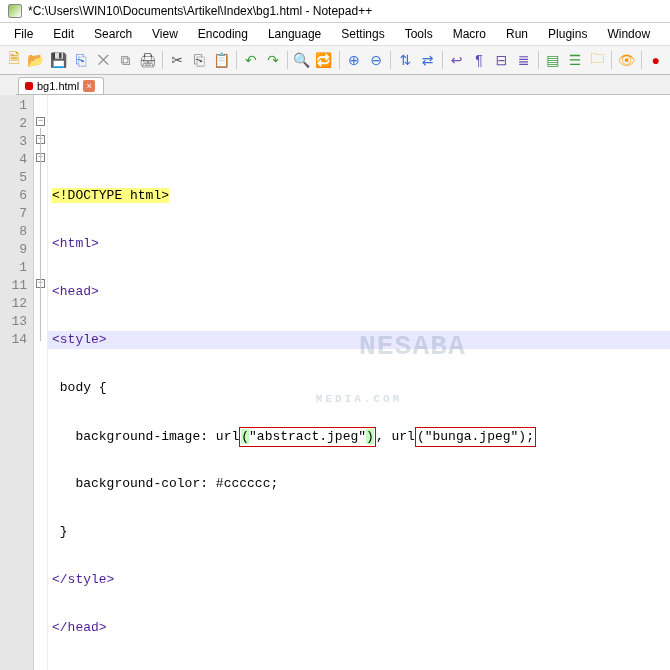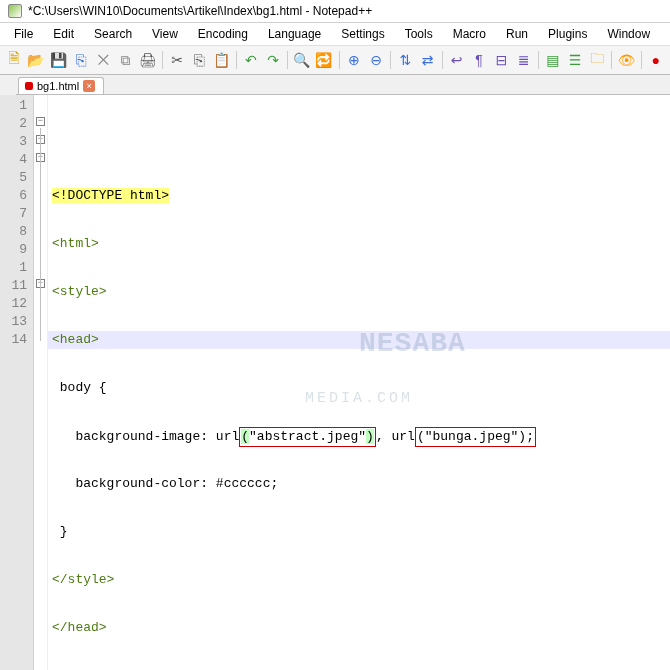--- a/index.html
+++ b/index.html
@@ -147,21 +147,21 @@
   }
   .code .line { height: 18px; line-height: 18px; position: relative; }
   .hl-current {
     background: #e8e8ff;
     position: absolute;
     left: 0; right: 0;
     height: 18px;
     z-index: 0;
   }
   .code .line > * { position: relative; z-index: 1; }
-  .tag { color: #4d7c0f; }
+  .tag { color: #4c1d95; }
   .decl { color: #000; background: #ffff80; }
   .plain { color: #000; }
   .paren-hl { background: #c0ffc0; }
   .redbox {
     border: 1.5px solid #c00;
     padding: 0 1px;
     display: inline-block;
   }
   .watermark {
     position: absolute;
@@ -170,22 +170,22 @@
     font-size: 28px;
     font-weight: 600;
     color: rgba(80,120,140,0.22);
     letter-spacing: 1px;
     text-align: center;
     pointer-events: none;
     z-index: 0;
   }
   .watermark small {
     display: block;
-    font-size: 15px;
-    font-weight: 400;
+    font-size: 11px;
+    font-weight: 700;
     letter-spacing: 3px;
   }
 </style>
 </head>
 <body>
 
 <div class="titlebar">
   <span class="app-icon"></span>
   <span class="title-text">*C:\Users\WIN10\Documents\Artikel\Index\bg1.html - Notepad++</span>
 </div>
@@ -283,22 +283,22 @@
   <div class="code">
     <div class="hl-current" style="top:236px"></div>
 
     <div class="watermark">
       <span>NESABA</span>
       <small>MEDIA.COM</small>
     </div>
 
     <div class="line"><span class="decl">&lt;!DOCTYPE html&gt;</span></div>
     <div class="line"><span class="tag">&lt;html&gt;</span></div>
+    <div class="line"><span class="tag">&lt;head&gt;</span></div>
     <div class="line"><span class="tag">&lt;style&gt;</span></div>
-    <div class="line"><span class="tag">&lt;head&gt;</span></div>
     <div class="line"><span class="plain"> body {</span></div>
     <div class="line"><span class="plain">   background-image: </span><span class="plain">url</span><span class="redbox"><span class="paren-hl">(</span><span class="plain">"abstract.jpeg"</span><span class="paren-hl">)</span></span><span class="plain">, </span><span class="plain">url</span><span class="redbox"><span class="plain">(</span><span class="plain">"bunga.jpeg"</span><span class="plain">)</span><span class="plain">;</span></span></div>
     <div class="line"><span class="plain">   background-color: #cccccc;</span></div>
     <div class="line"><span class="plain"> }</span></div>
     <div class="line"><span class="tag">&lt;/style&gt;</span></div>
     <div class="line"><span class="tag">&lt;/head&gt;</span></div>
     <div class="line"><span class="tag">&lt;body&gt;</span></div>
     
     
     

